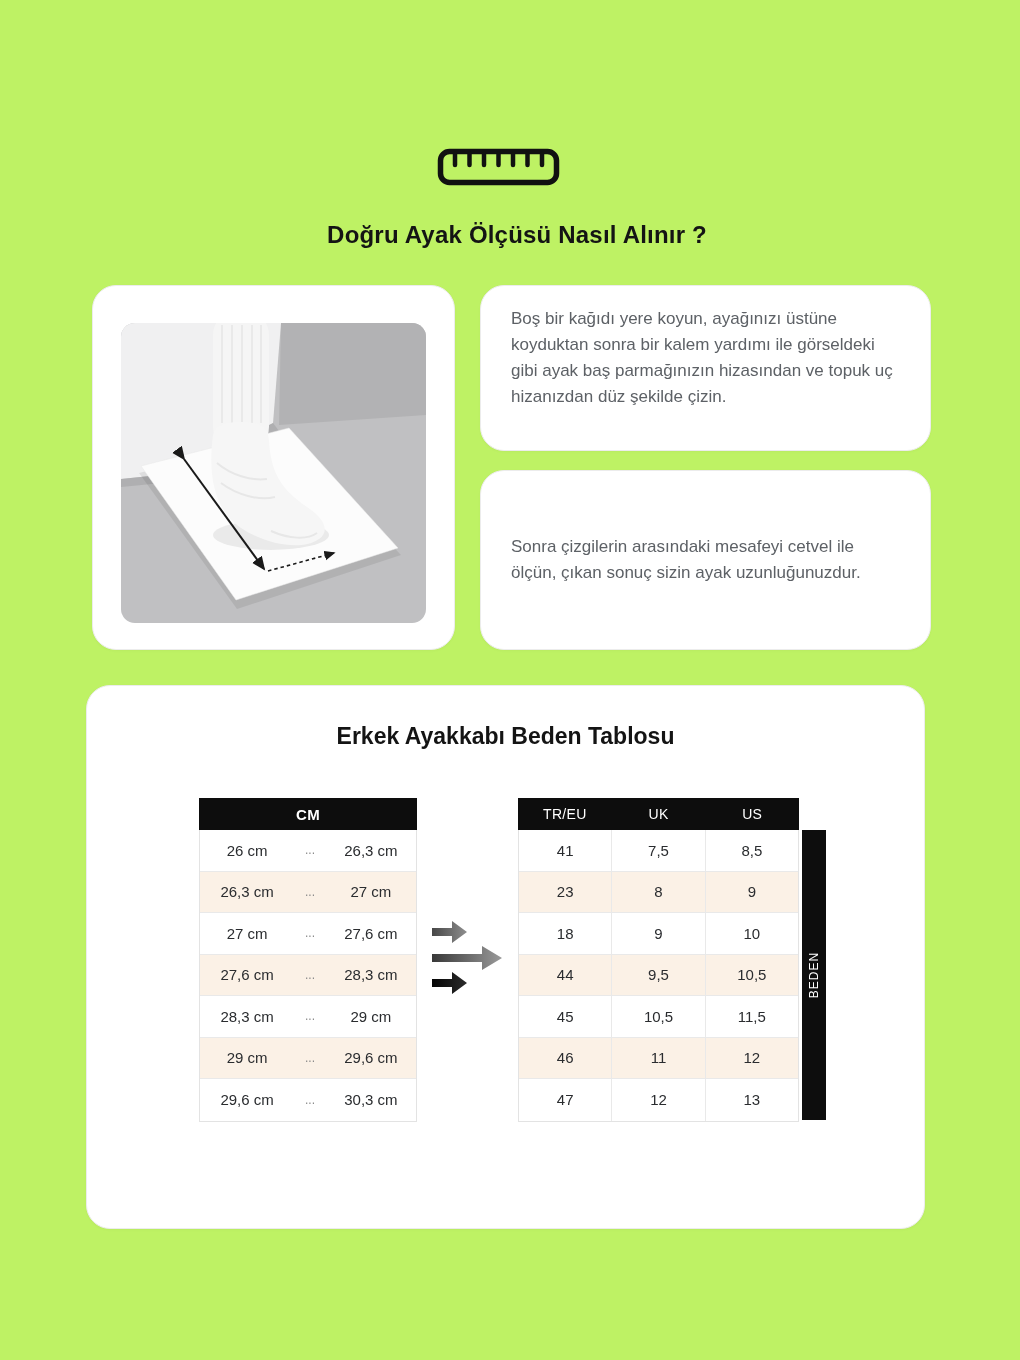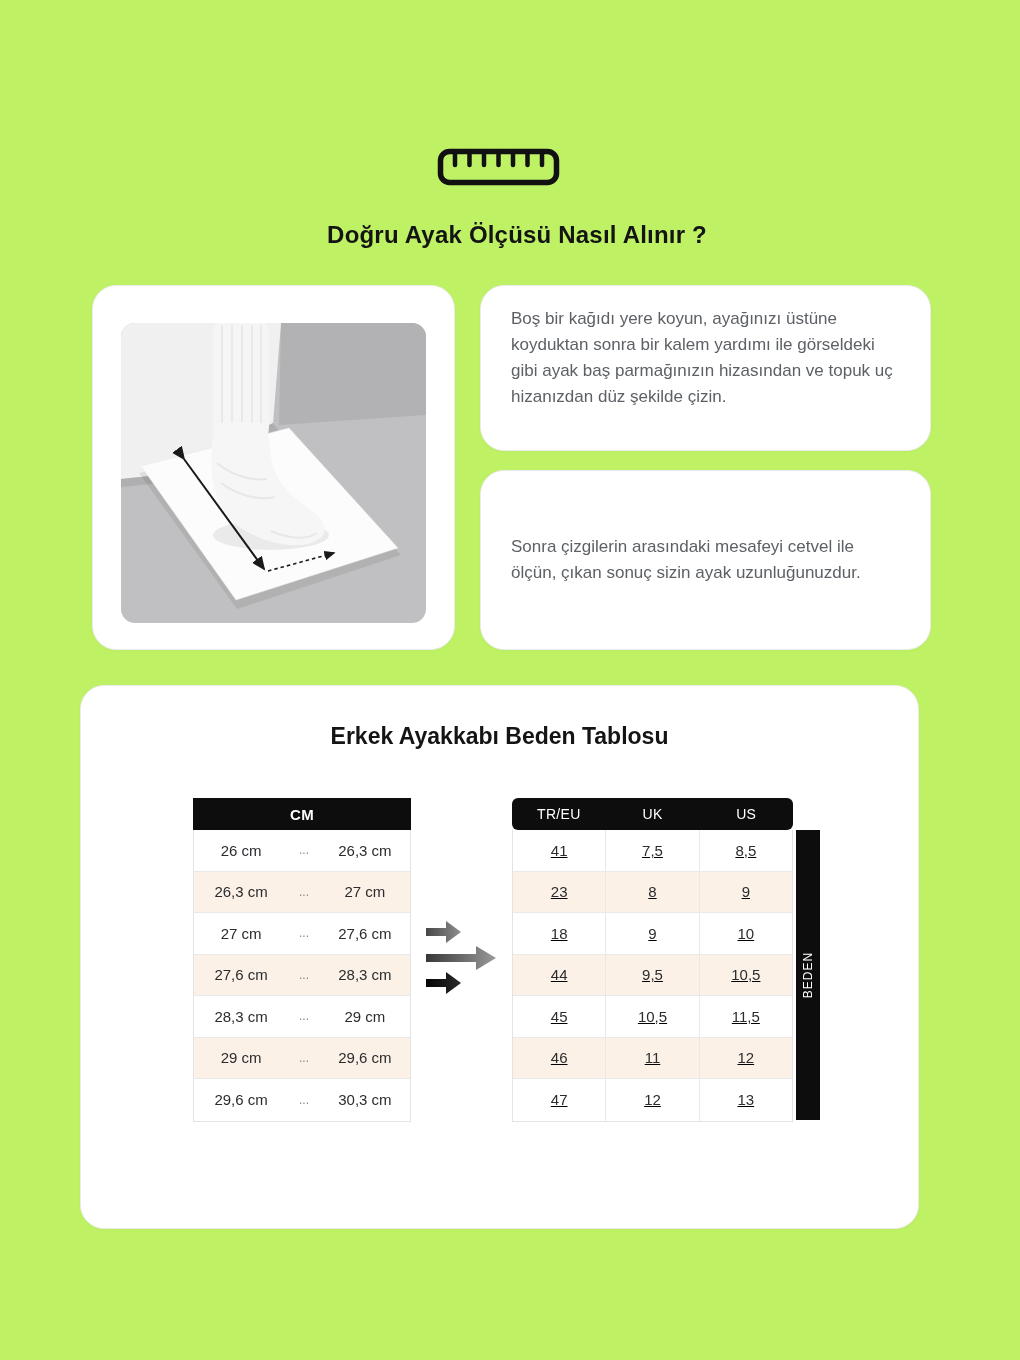--- a/index.html
+++ b/index.html
@@ -17,43 +17,43 @@
 
   .photo-card { left:92px; top:285px; width:363px; height:365px; }
   .photo { position:absolute; left:28px; top:37px; width:305px; height:300px;
     border-radius:14px; overflow:hidden; }
   .photo svg { display:block; }
 
   .text-card-1 { left:480px; top:285px; width:451px; height:166px; padding:20px 30px 0 30px; }
   .text-card-2 { left:480px; top:470px; width:451px; height:180px; padding:0 30px; display:flex; align-items:center; }
   .text-card-1 p, .text-card-2 p { font-size:17px; line-height:26px; color:#5d6166; }
 
-  .table-card { left:80px; top:685px; width:839px; height:544px; }
+  .table-card { left:86px; top:685px; width:839px; height:544px; }
   .section-title { margin-top:37px; text-align:center; font-size:23px; font-weight:700; color:#141414; }
 
   .thead { background:#0d0d0d; color:#ffffff; height:32px; display:flex; align-items:center; }
 
   .cm-table { position:absolute; left:112px; top:112px; width:218px;border-radius:17px; }
   .cm-table .thead { justify-content:center; font-size:15px; font-weight:600; letter-spacing:.3px; }
   .cm-table .tbody { border:1px solid #e3e3e3; border-top:none;text-align:center; }
   .cm-row { display:flex; height:41.5px; background:#fff; border-bottom:1px solid #e9e9e9; }
   .cm-row:last-child { border-bottom:none; }
   .cm-row:nth-child(even) { background:#fbf1e6; }
   .cm-cell { display:flex; align-items:center; justify-content:center;
     font-size:15px; color:#2a2c2f; }
   .cm-from { width:95px; } .cm-to { width:91px; }
   .cm-dots { width:32px; font-size:12px; color:#8a8a8a; }
 
   .arrows { position:absolute; left:345px; top:233px; width:75px; height:80px; }
 
   .size-table { position:absolute; left:431px; top:112px; width:281px; }
-  .size-table .thead { font-size:14px; font-weight:500; letter-spacing:.3px;border-radius:6px; }
+  .size-table .thead { font-size:14px; font-weight:500; letter-spacing:.3px; }
   .size-table .thead .hcell { flex:1; text-align:center; }
   .size-table .tbody { border:1px solid #e3e3e3; border-top:none; }
-  .size-row { display:flex; height:41.5px; background:#fff; border-bottom:1px solid #e9e9e9;text-decoration:underline; }
+  .size-row { display:flex; height:41.5px; background:#fff; border-bottom:1px solid #e9e9e9; }
   .size-row:last-child { border-bottom:none; }
   .size-row:nth-child(even) { background:#fbf1e6; }
   .size-cell { flex:1; display:flex; align-items:center; justify-content:center;
     font-size:15px; color:#2a2c2f; border-right:1px solid #e9e9e9; }
   .size-cell:last-child { border-right:none; }
 
   .beden-bar { position:absolute; left:715px; top:144px; width:24px; height:290px;
     background:#0d0d0d; display:flex; align-items:center; justify-content:center; }
   .beden-bar span { transform:rotate(-90deg); color:#ffffff; font-size:12px;
     letter-spacing:1px; white-space:nowrap; }

